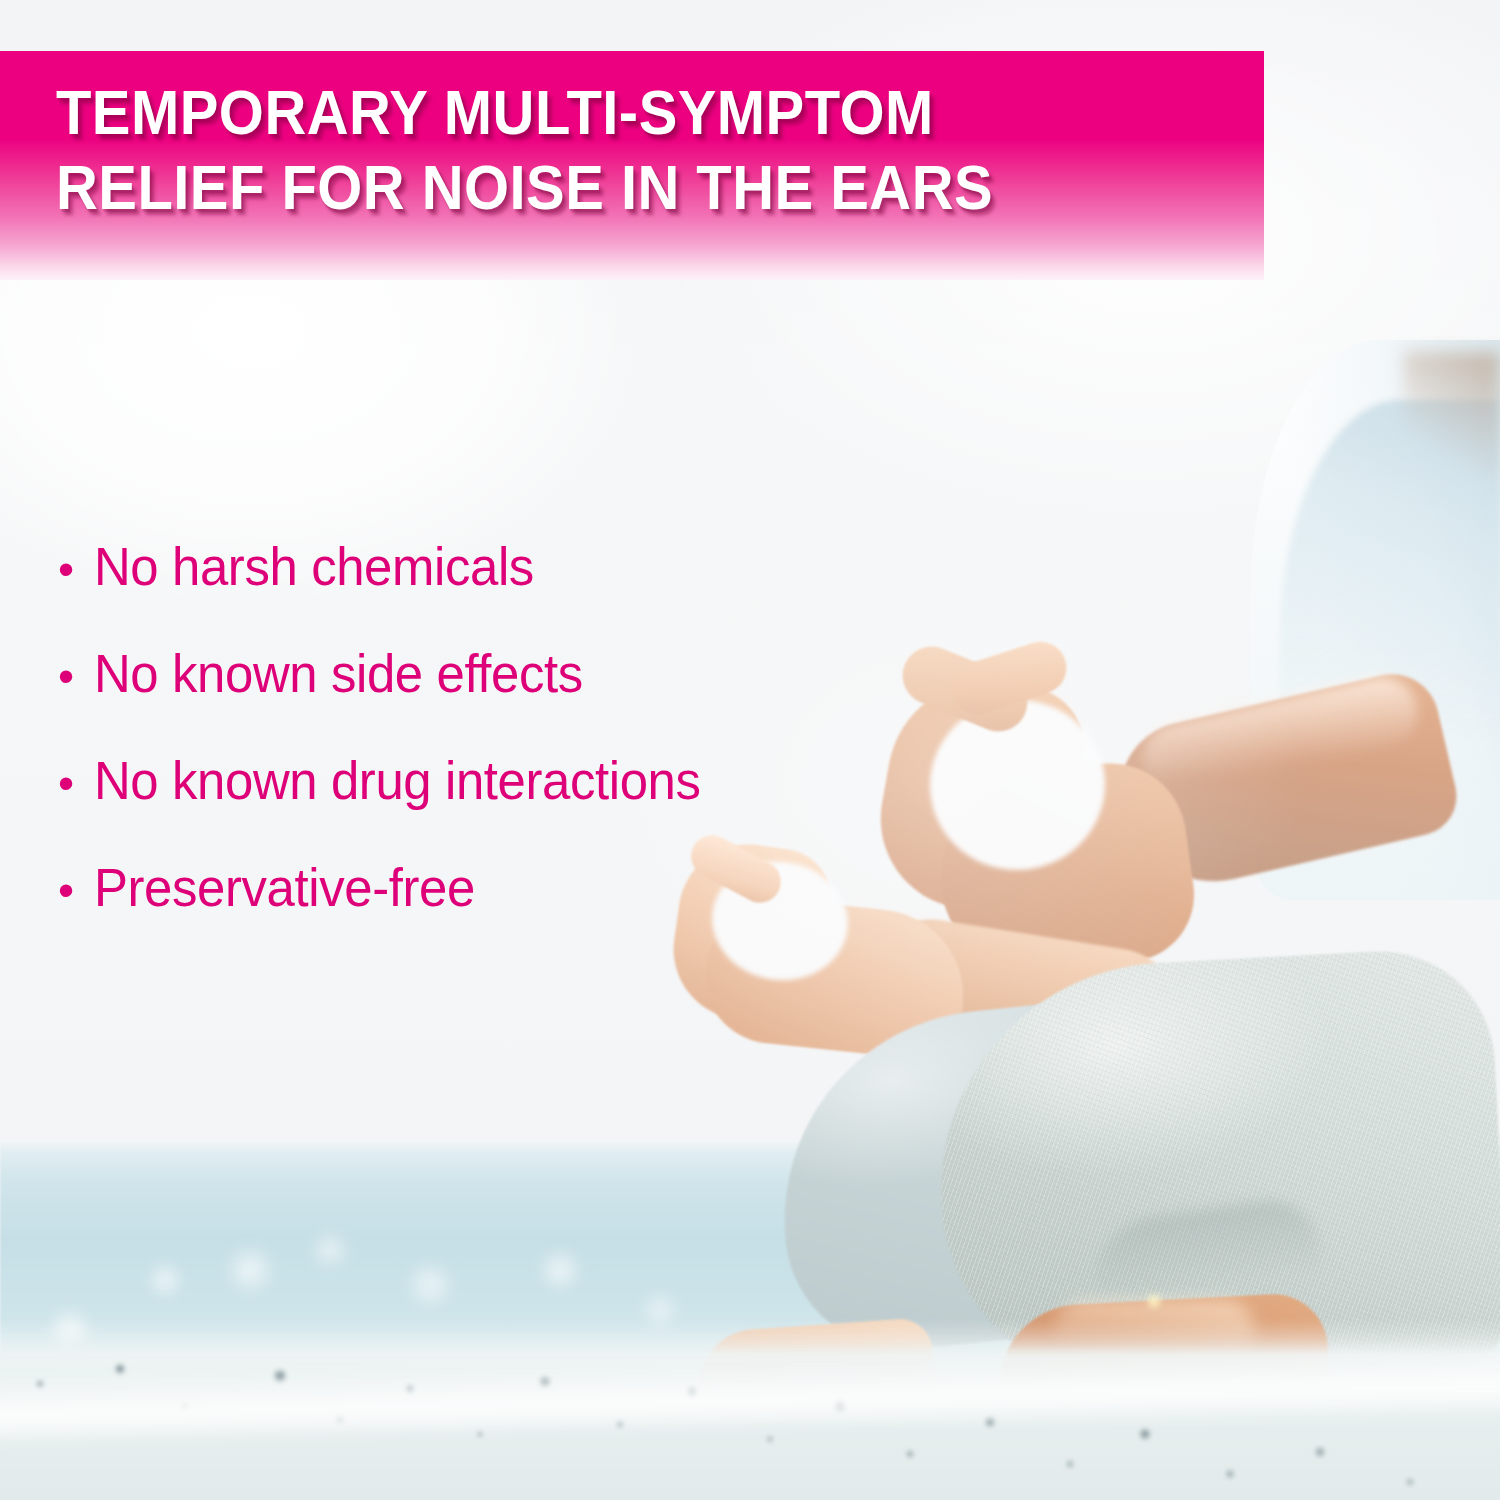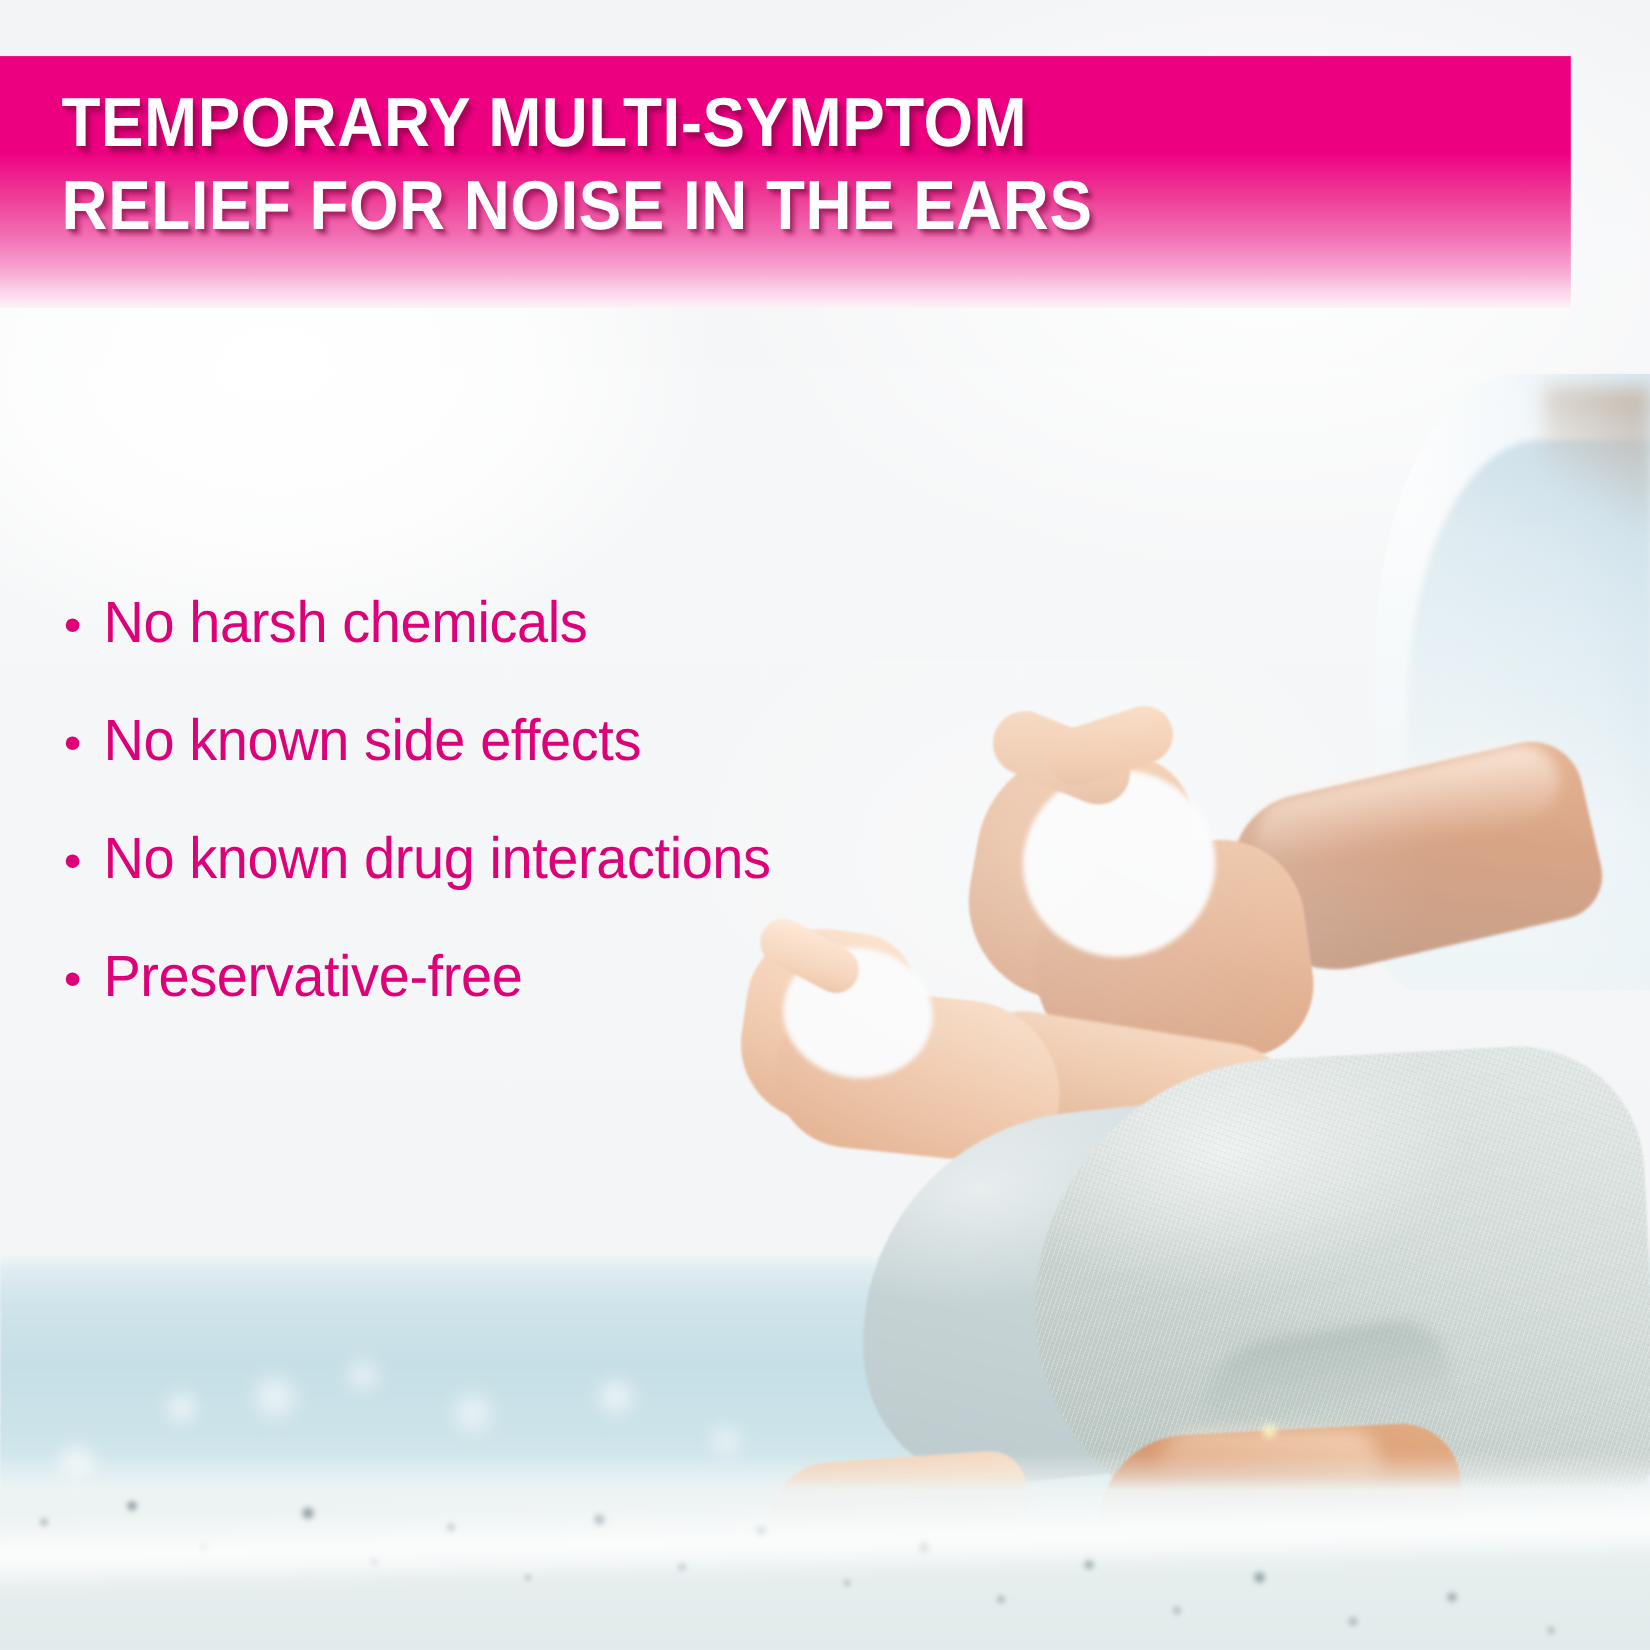--- a/index.html
+++ b/index.html
@@ -463,21 +463,21 @@
     background: radial-gradient(ellipse 520px 420px at 300px 180px,
       rgba(255,255,255,0.30) 0%, rgba(255,255,255,0) 70%);
     pointer-events: none;
   }
 
   
   .banner {
     position: absolute;
     left: 0;
     top: 51px;
-    width: 1428px;
+    width: 1264px;
     height: 229px;
     background: linear-gradient(180deg,
       #ec0080 0%,
       #ec0080 38%,
       #ef3d97 56%,
       #f271b5 72%,
       #f6a6d1 85%,
       #fbd8ea 94%,
       #fdf2f8 100%);
   }

